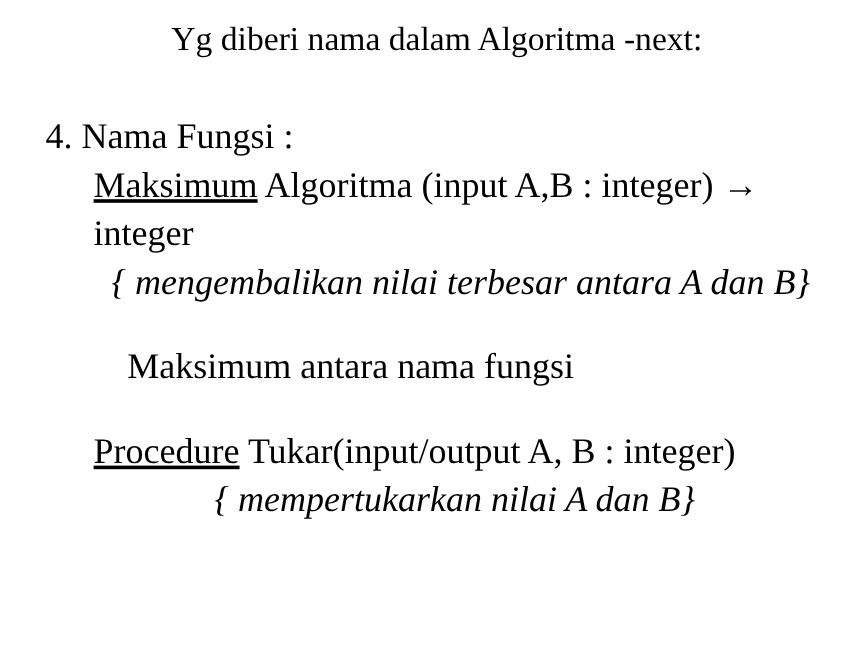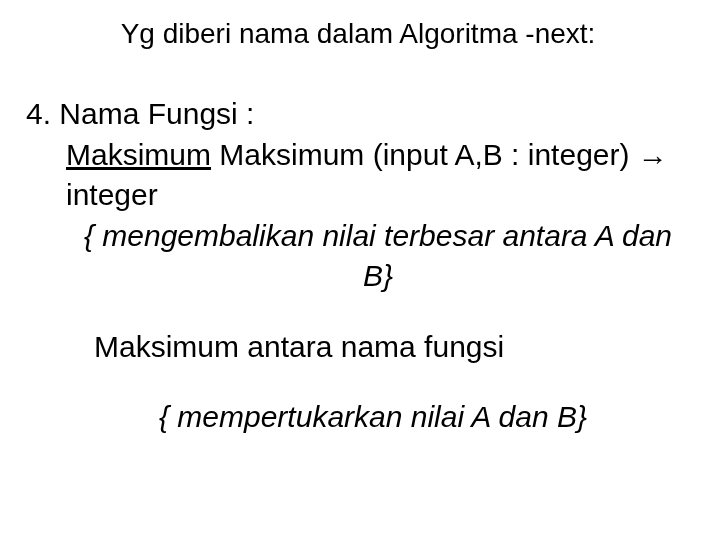--- a/index.html
+++ b/index.html
@@ -8,21 +8,22 @@
     width: 720px;
     height: 540px;
     background: #ffffff;
     font-family: Arial, Helvetica, sans-serif;
     color: #000000;
   }
   .slide {
     box-sizing: border-box;
     width: 720px;
     height: 540px;
-    padding: 18px 30px 20px 26px;
+    padding: 18px 30px 20px 38px;
+    font-family: Liberation Serif, serif;
   }
   .title {
     font-size: 28px;
     text-align: center;
     margin: 0 0 44px 0;
     font-weight: normal;
   }
   .body {
     font-size: 30px;
     line-height: 1.35;
@@ -41,28 +42,31 @@
 <body>
 
 <div class="slide">
   <h1 class="title">Yg diberi nama dalam Algoritma -next:</h1>
 
   <div class="body">
 
     <div class="para">
       <div class="lvl0">4. Nama Fungsi :</div>
       <div class="lvl1">
-        <span class="underline">Maksimum</span><span> Maksimum (input A,B : integer) </span><span>→</span><span> integer</span>
+        <span class="underline">Maksimum</span><span> Algoritma (input A,B : integer) </span><span>→</span><span> integer</span>
       </div>
       <div class="lvl1 italic">{ mengembalikan nilai terbesar antara A dan B}</div>
     </div>
 
     <div class="para">
       <div class="lvl2">Maksimum antara nama fungsi</div>
     </div>
 
     <div class="para">
+      <div class="lvl1">
+        <span class="underline">Procedure</span><span> Tukar(input/output A, B : integer)</span>
+      </div>
       <div class="lvl1b italic">{ mempertukarkan nilai A dan B}</div>
     </div>
 
 
   </div>
 </div>
 
 </body></html>

